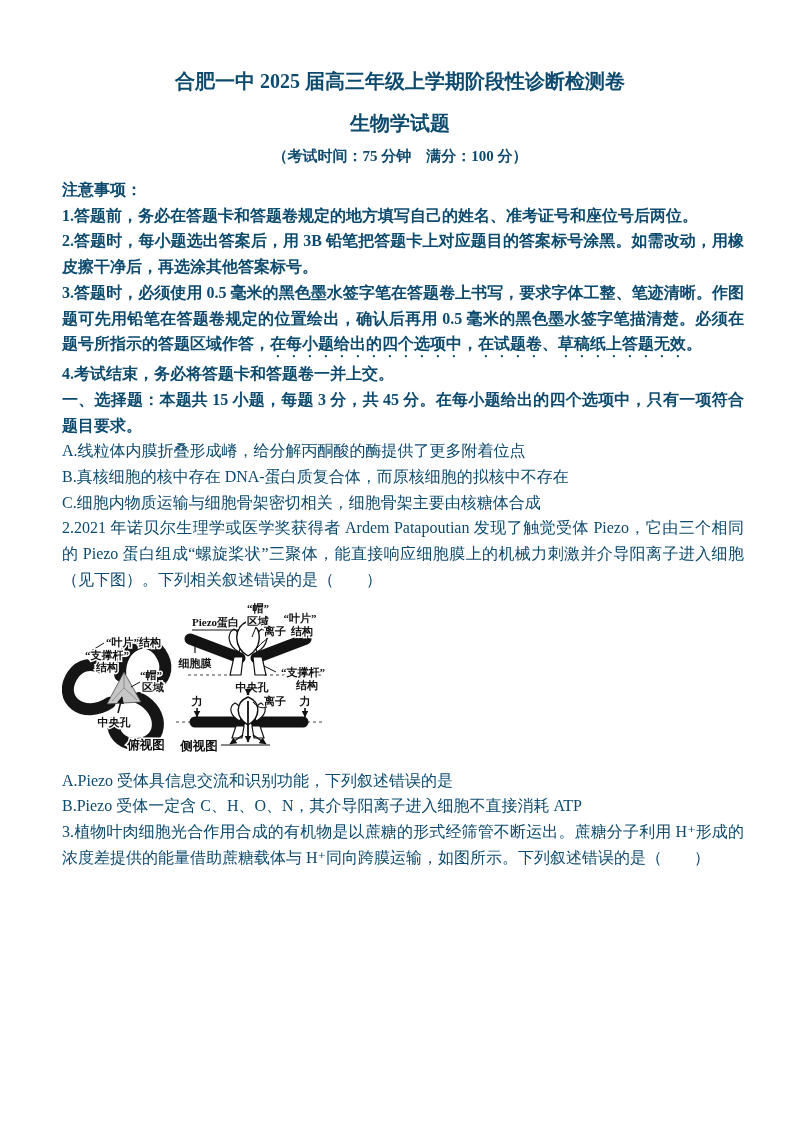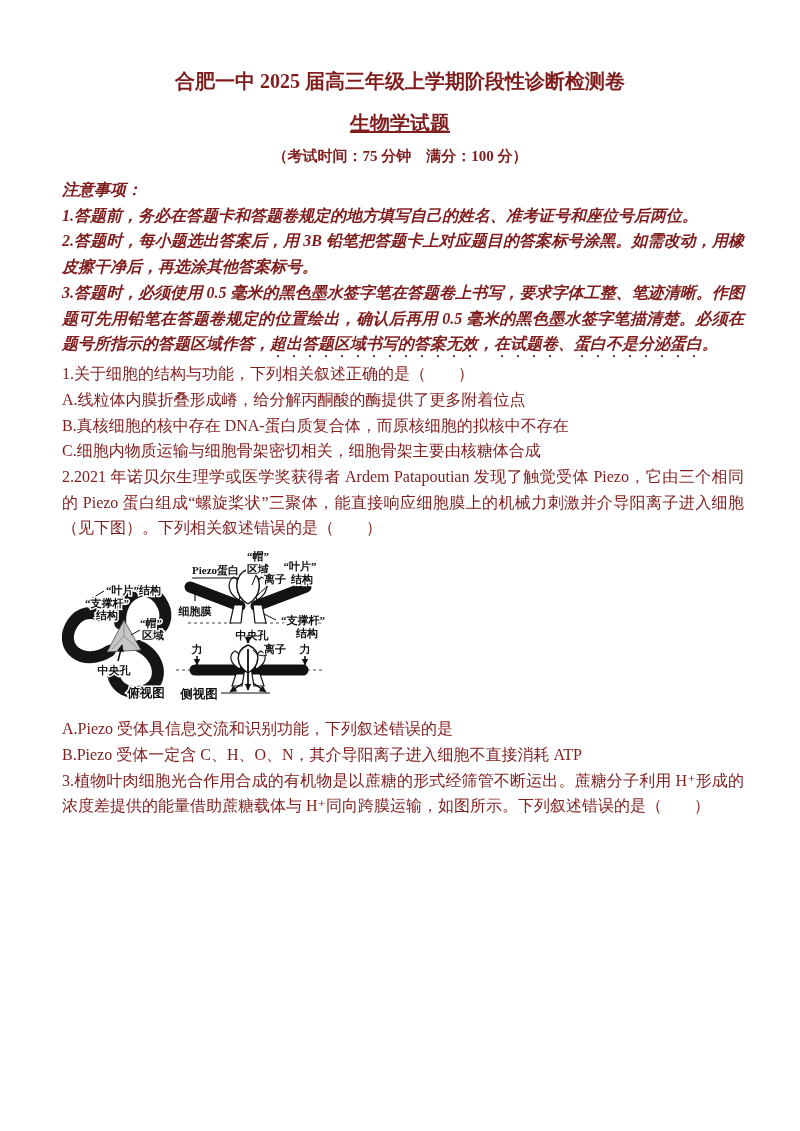--- a/index.html
+++ b/index.html
@@ -1,29 +1,29 @@
 <!DOCTYPE html>
 <html><head>
 <meta charset="utf-8">
 <style>
   html,body{margin:0;padding:0;background:#ffffff;}
   .page{
     position:relative;width:800px;height:1131px;background:#ffffff;
-    font-family:"Liberation Serif","DejaVu Serif",serif;color:#7f1d1d;overflow:hidden;
+    font-family:"Liberation Serif","DejaVu Serif",serif;color:#0c4a6e;overflow:hidden;
   }
   .center-line{position:absolute;left:0;right:0;text-align:center;margin:0;}
   .title{top:68px;font-size:20px;font-weight:bold;}
-  .subtitle{top:110px;font-size:20px;font-weight:bold;text-decoration:underline;}
+  .subtitle{top:110px;font-size:20px;font-weight:bold;}
   .exam-info{top:147px;font-size:15px;font-weight:bold;}
   .content{
     position:absolute;left:62px;top:177px;width:682px;
     font-size:16px;line-height:25.7px;text-align:justify;
   }
   .content p{margin:0;}
-  .bold{font-weight:bold;font-style:italic;}
+  .bold{font-weight:bold;}
   .emph{
     -webkit-text-emphasis:filled dot;-webkit-text-emphasis-position:under right;
     text-emphasis:filled dot;text-emphasis-position:under right;
   }
   .diagram{position:relative;height:170px;margin:2px 0 3px 0;}
   .diagram svg{position:absolute;left:0;top:0;}
   .diagram text{
     font-family:"Liberation Serif","DejaVu Serif",serif;font-weight:bold;
     font-size:11px;fill:#111;paint-order:stroke;stroke:#ffffff;stroke-width:3px;
   }
@@ -36,24 +36,25 @@
 
   <p class="center-line title">合肥一中 2025 届高三年级上学期阶段性诊断检测卷</p>
   <p class="center-line subtitle">生物学试题</p>
   <p class="center-line exam-info">（考试时间：75 分钟　满分：100 分）</p>
 
   <div class="content">
 
     <p class="bold">注意事项：</p>
     <p class="bold">1.答题前，务必在答题卡和答题卷规定的地方填写自己的姓名、准考证号和座位号后两位。</p>
     <p class="bold">2.答题时，每小题选出答案后，用 3B 铅笔把答题卡上对应题目的答案标号涂黑。如需改动，用橡皮擦干净后，再选涂其他答案标号。</p>
-    <p class="bold"><span>3.答题时，必须使用 0.5 毫米的黑色墨水签字笔在答题卷上书写，要求字体工整、笔迹清晰。作图题可先用铅笔在答题卷规定的位置绘出，确认后再用 0.5 毫米的黑色墨水签字笔描清楚。必须在题号所指示的答题区域作答，</span><span class="emph">超出答题区域书写的答案无效，在试题卷、蛋白不是分泌蛋白。</span></p>
+    <p class="bold"><span>3.答题时，必须使用 0.5 毫米的黑色墨水签字笔在答题卷上书写，要求字体工整、笔迹清晰。作图题可先用铅笔在答题卷规定的位置绘出，确认后再用 0.5 毫米的黑色墨水签字笔描清楚。必须在题号所指示的答题区域作答，</span><span class="emph">在每小题给出的四个选项中，在试题卷、草稿纸上答题无效。</span></p>
+    <p class="bold">4.考试结束，务必将答题卡和答题卷一并上交。</p>
 
+    <p class="bold">一、选择题：本题共 15 小题，每题 3 分，共 45 分。在每小题给出的四个选项中，只有一项符合题目要求。</p>
 
-    <p>1.关于细胞的结构与功能，下列相关叙述正确的是（　　）</p>
     <p>A.线粒体内膜折叠形成嵴，给分解丙酮酸的酶提供了更多附着位点</p>
     <p>B.真核细胞的核中存在 DNA-蛋白质复合体，而原核细胞的拟核中不存在</p>
     <p>C.细胞内物质运输与细胞骨架密切相关，细胞骨架主要由核糖体合成</p>
 
     <p>2.2021 年诺贝尔生理学或医学奖获得者 Ardem Patapoutian 发现了触觉受体 Piezo，它由三个相同的 Piezo 蛋白组成“螺旋桨状”三聚体，能直接响应细胞膜上的机械力刺激并介导阳离子进入细胞（见下图）。下列相关叙述错误的是（　　）</p>
 
     <div class="diagram">
       <svg width="360" height="170" viewBox="0 0 360 170">
         <defs>
           <marker id="arr" markerUnits="userSpaceOnUse" markerWidth="8" markerHeight="8" refX="6.5" refY="4" orient="auto">

